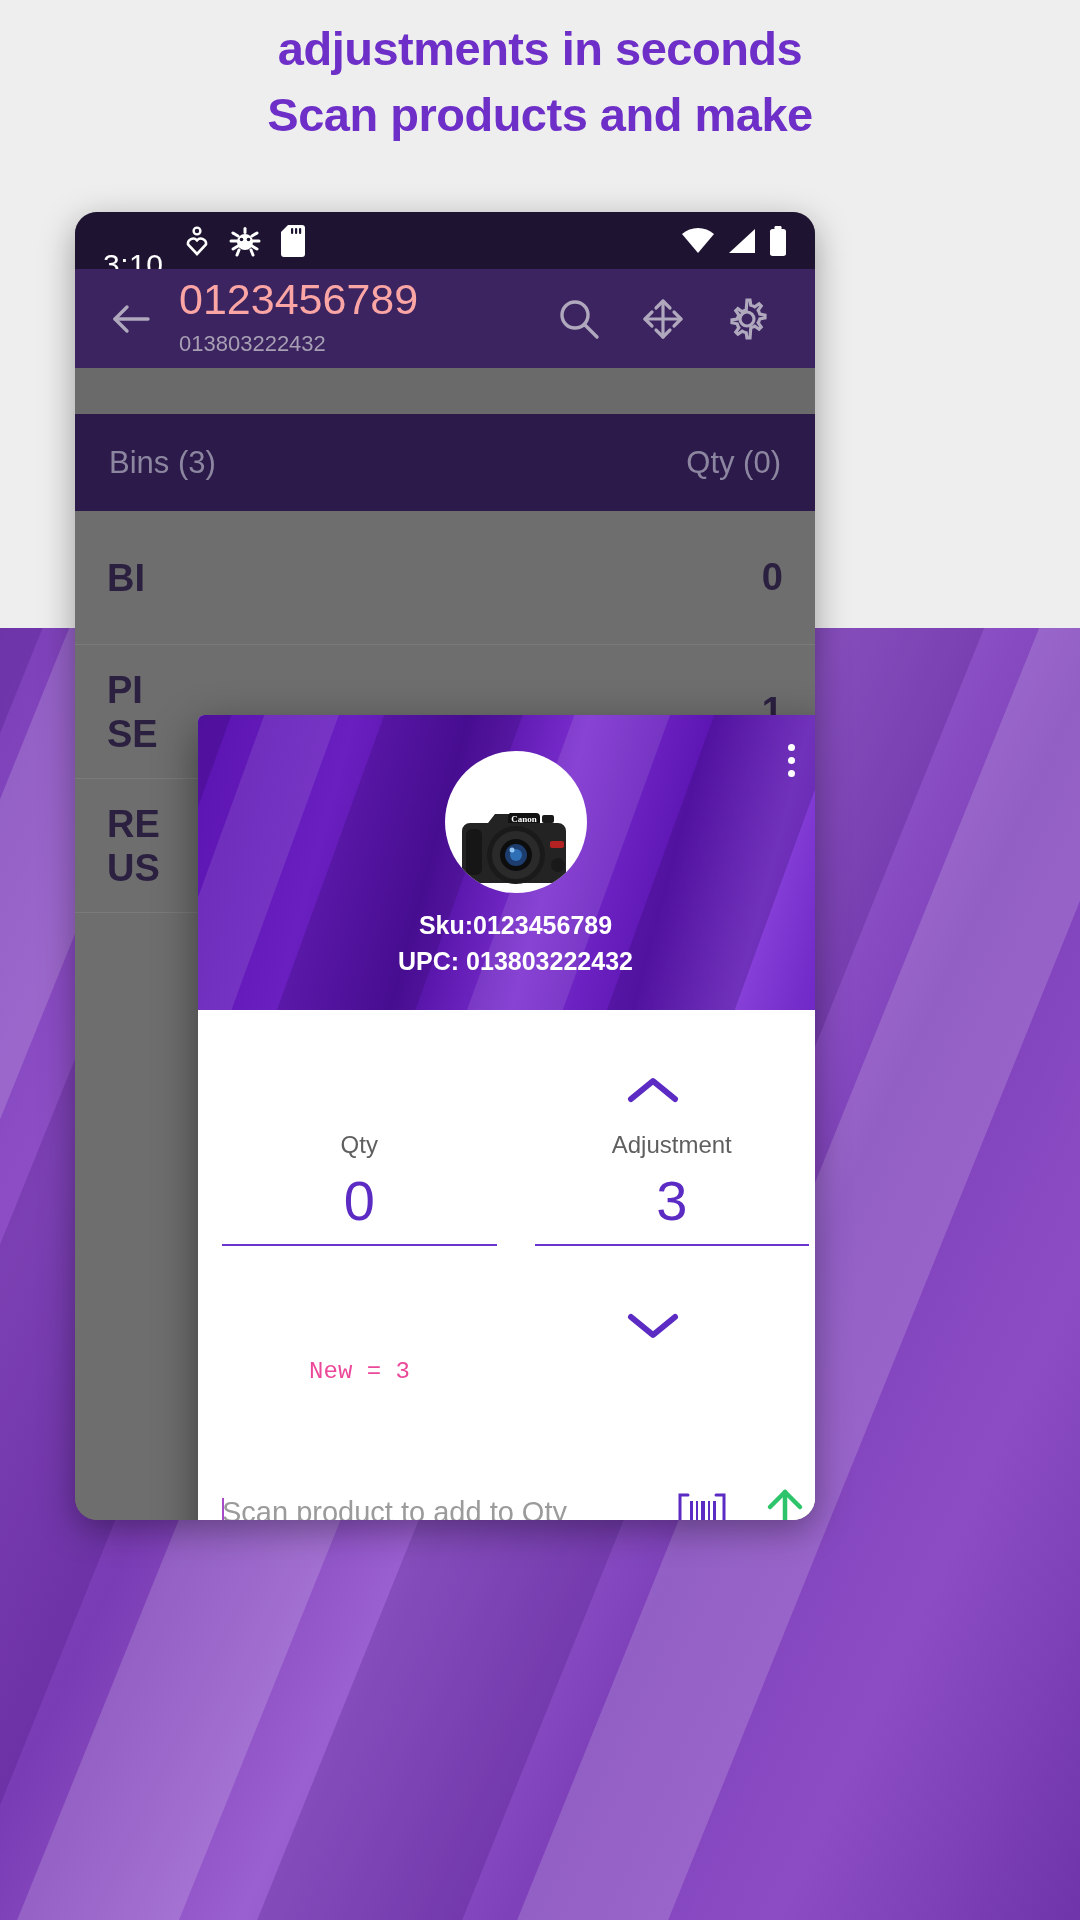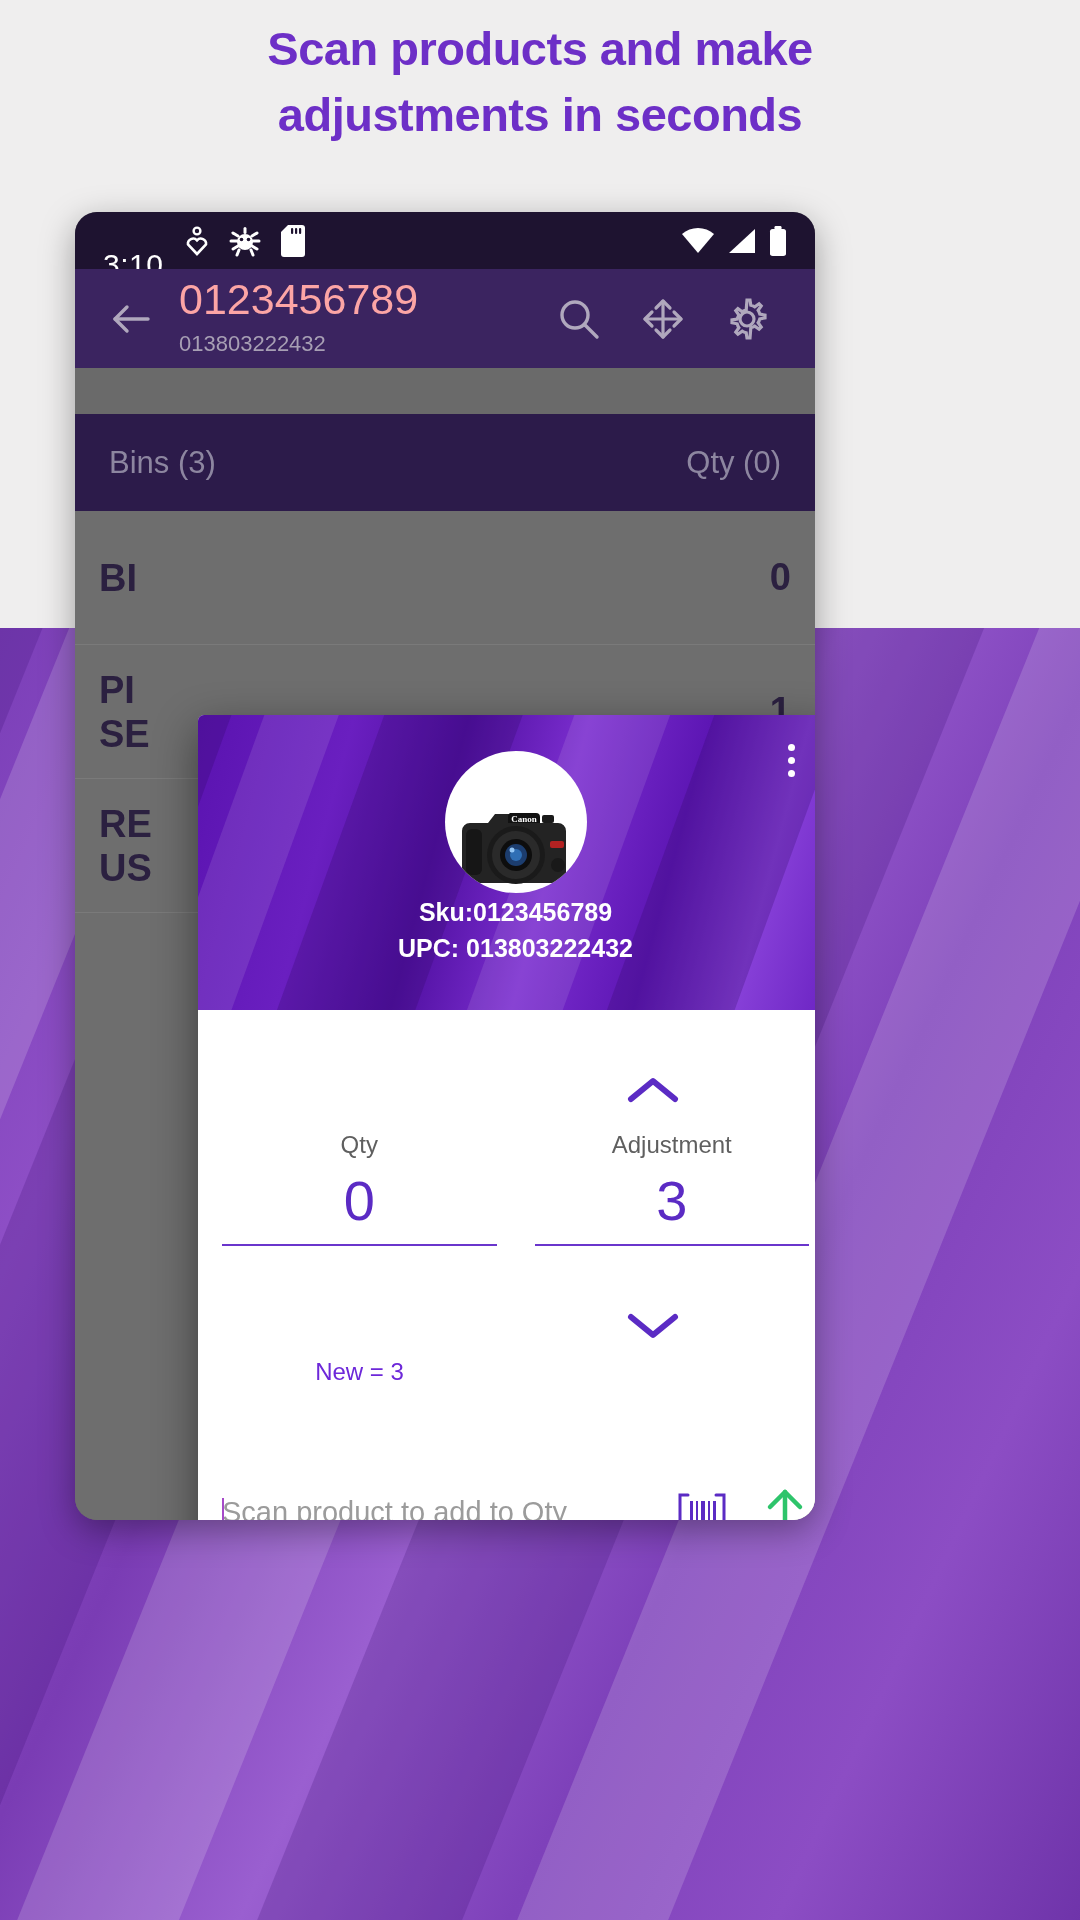--- a/index.html
+++ b/index.html
@@ -98,21 +98,21 @@
   }
 
   
   #list-area {
     position: relative;
     background: #6e6e6e;
     height: 1009px;
   }
   .list-row {
     display: flex; align-items: center; justify-content: space-between;
-    padding: 0 24px;
+    padding: 0 32px;
     height: 134px;
     border-bottom: 1px solid #7a7a7a;
   }
   .list-label {
     color: #2b2040; font-size: 38px; font-weight: bold; line-height: 44px;
     white-space: pre-line;
   }
   .list-qty { color: #2b2040; font-size: 38px; font-weight: bold; }
 
   
@@ -144,21 +144,21 @@
   }
   #dlg-menu i { display:block; width: 7px; height: 7px; border-radius: 50%; background: #fff; }
   #avatar {
     position: absolute; left: 50%; top: 36px; transform: translateX(-50%);
     width: 142px; height: 142px; border-radius: 50%;
     background: #ffffff;
     display: flex; align-items: flex-end; justify-content: center;
     overflow: hidden;
   }
   #dlg-ids {
-    position: absolute; left: 0; top: 179px; width: 100%;
+    position: absolute; left: 0; top: 192px; width: 100%;
     text-align: center; color: #ffffff;
     font-size: 25px; font-weight: bold; line-height: 36px;
   }
 
   #dialog-body { position: relative; height: 636px; background: #fff; padding: 0 24px; }
 
   .chev {
     display: flex; align-items: center; justify-content: center;
   }
   #chev-up-wrap { position: absolute; left: 410px; top: 52px; width: 90px; height: 56px; }
@@ -170,21 +170,21 @@
   }
   .field { flex: 1; text-align: center; }
   .field-label { color: #5f5f5f; font-size: 24px; line-height: 34px; }
   .field-value {
     color: #5b2bc4; font-size: 56px; line-height: 78px; font-weight: 400;
     border-bottom: 2px solid #6a35cc;
     padding-bottom: 4px;
   }
   #new-total {
     position: absolute; left: 24px; top: 348px; width: 275px;
-    text-align: center; color: #6d28d9; font-size: 24px;
+    text-align: center; color: #ec4899; font-size: 24px; font-family: Liberation Mono, monospace;
   }
 
   #scan-row {
     position: absolute; left: 24px; top: 475px; width: 587px;
     display: flex; align-items: flex-end; gap: 30px;
   }
   #scan-field {
     position: relative; flex: 1;
     border-bottom: 2px solid #a64ac9;
     padding-bottom: 8px;
@@ -209,22 +209,22 @@
 <div id="bg-bottom">
   <div class="bg-stripe dark" style="left:-60px;  width:170px;"></div>
   <div class="bg-stripe" style="left:150px;  width:120px;"></div>
   <div class="bg-stripe dark" style="left:330px;  width:210px;"></div>
   <div class="bg-stripe" style="left:620px;  width:150px;"></div>
   <div class="bg-stripe dark" style="left:860px;  width:190px;"></div>
   <div class="bg-stripe" style="left:1120px; width:140px;"></div>
 </div>
 
 <div id="heading">
+  <div>adjustments in seconds</div>
   <div>Scan products and make</div>
-  <div>adjustments in seconds</div>
 </div>
 
 <div id="device">
 
   <div id="statusbar">
     <div id="status-time">3:10</div>
     <div class="status-icons-left">
       <span class="sicon">
         <svg width="24" height="30" viewBox="0 0 24 30">
           <circle cx="12" cy="5" r="3.4" fill="none" stroke="#fff" stroke-width="2.4"></circle>

